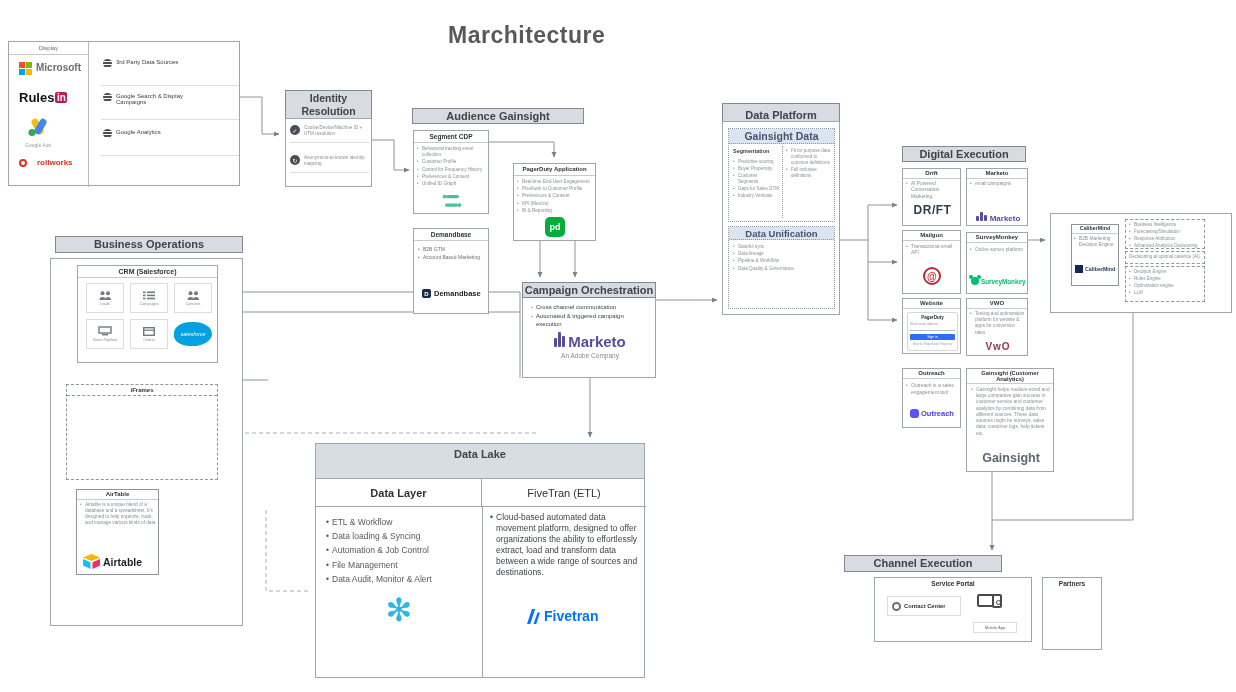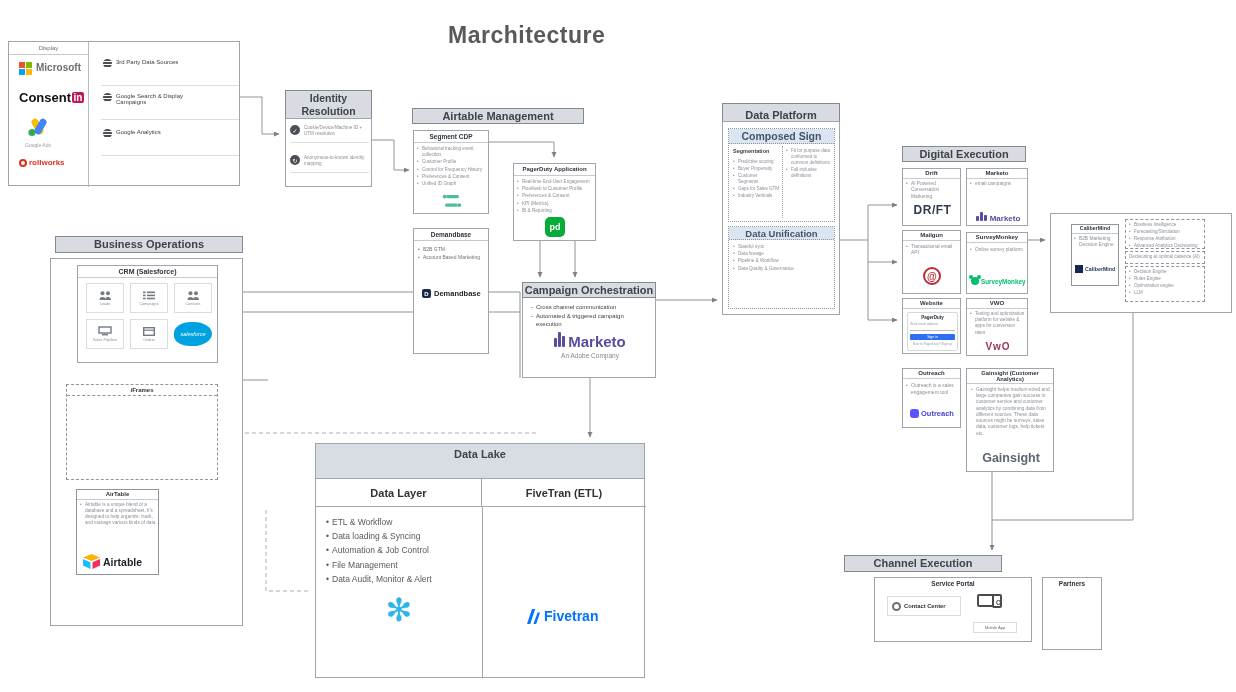--- a/index.html
+++ b/index.html
@@ -83,32 +83,32 @@
       <div class="row abs" style="left:10px;top:20px;align-items:flex-start">
         <span class="msq">
             <i style="background:#f25022"></i>
             <i style="background:#7fba00"></i>
             <i style="background:#00a4ef"></i>
             <i style="background:#ffb900"></i>
           </span>
         <span style="font-size:10px;color:#6e6e6e;font-weight:600">Microsoft</span>
       </div>
       <div class="row abs" style="left:10px;top:48px;align-items:center;gap:1px">
-        <span style="font-size:13px;font-weight:800;color:#111">Consent</span>
+        <span style="font-size:13px;font-weight:800;color:#111">Rules</span>
         <span style="font-size:10px;font-weight:800;color:#fff;background:#be185d;border-radius:2px;padding:0 1.5px">in</span>
       </div>
       <div class="abs" style="left:16px;top:74px;text-align:center">
         <svg width="26" height="22">
           <rect x="9" y="2" width="7" height="17" rx="3.5" fill="#fbbc04" transform="rotate(-30 12.5 10.5)"></rect>
           <rect x="12" y="2" width="7" height="17" rx="3.5" fill="#4285f4" transform="rotate(30 15.5 10.5)"></rect>
           <circle cx="7" cy="16.5" r="3.6" fill="#34a853"></circle>
         </svg>
         <div style="font-size:5px;color:#9aa0a6">Google Ads</div>
       </div>
-      <div class="row abs" style="left:10px;top:116px;align-items:center;gap:2px">
+      <div class="row abs" style="left:10px;top:116px;align-items:center;gap:10px">
         <span style="width:8px;height:8px;border:2px solid #e0301e;border-radius:50%;flex:none"></span>
         <span style="font-size:8px;font-weight:700;color:#e0301e">rollworks</span>
       </div>
     </div>
     <div class="row abs" style="left:92px;top:14px;width:138px;height:30px;border-bottom:1px solid #dcdfe2;padding:3px 2px">
       <span class="db"></span>
       <span style="font-size:6px;color:#3c4043">3rd Party Data Sources</span>
     </div>
     <div class="row abs" style="left:92px;top:48px;width:138px;height:30px;border-bottom:1px solid #dcdfe2;padding:3px 2px">
       <span class="db"></span>
@@ -125,21 +125,21 @@
     <div class="row abs" style="left:4px;top:6px;width:79px;border-bottom:1px solid #dcdfe2;padding-bottom:5px">
       <span class="id-ic">✓</span>
       <span class="tiny" style="font-size:4.6px">Cookie/Device/Machine ID + UTM resolution</span>
     </div>
     <div class="row abs" style="left:4px;top:36px;width:79px;border-bottom:1px solid #dcdfe2;padding-bottom:5px">
       <span class="id-ic">↻</span>
       <span class="tiny" style="font-size:4.6px">Anonymous-to-known identity mapping</span>
     </div>
   </div>
 
-  <div class="hdr" style="left:412px;top:108px;width:172px;height:16px">Airtable Management</div>
+  <div class="hdr" style="left:412px;top:108px;width:172px;height:16px">Audience Gainsight</div>
 
   <div class="bx" style="left:413px;top:130px;width:76px;height:84px">
     <div class="bt" style="height:12px;font-size:6.5px">Segment CDP</div>
     <div class="abs tiny" style="left:3px;top:15px;font-size:4.6px;width:70px">
       <div class="li">Behavioral tracking event collection</div>
       <div class="li">Customer Profile</div>
       <div class="li">Control for Frequency History</div>
       <div class="li">Preferences &amp; Consent</div>
       <div class="li">Unified ID Graph</div>
     </div>
@@ -156,21 +156,21 @@
     <div class="abs tiny" style="left:3px;top:15px;font-size:4.6px;width:77px">
       <div class="li">Real-time End-User Engagement</div>
       <div class="li">Pixel/web to Customer Profile</div>
       <div class="li">Preferences &amp; Consent</div>
       <div class="li">KPI (Metrics)</div>
       <div class="li">BI &amp; Reporting</div>
     </div>
     <div class="pd abs" style="left:31px;top:53px">pd</div>
   </div>
 
-  <div class="bx" style="left:413px;top:228px;width:76px;height:126px">
+  <div class="bx" style="left:413px;top:228px;width:76px;height:86px">
     <div class="bt" style="height:12px;font-size:6.5px">Demandbase</div>
     <div class="abs tiny" style="left:4px;top:17px;font-size:5px;width:66px;color:#6b7077">
       <div class="li">B2B GTM</div>
       <div class="li">Account Based Marketing</div>
     </div>
     <div class="row abs" style="left:8px;top:60px;align-items:center;gap:3px">
       <span class="dm-ic">D</span>
       <span style="font-size:7.5px;font-weight:700;color:#20242b">Demandbase</span>
     </div>
   </div>
@@ -187,21 +187,21 @@
           <i style="height:15px"></i>
           <i style="height:11px"></i>
         </span><span style="font-size:15px;font-weight:700;color:#5a4b9e">Marketo</span>
       <div style="font-size:6.5px;color:#85898f;margin-top:1px">An Adobe Company</div>
     </div>
   </div>
 
   <div class="hdr" style="left:722px;top:103px;width:118px;height:24px">Data Platform</div>
   <div class="bx" style="left:722px;top:121px;width:118px;height:194px">
     <div class="dash-bx" style="left:5px;top:6px;width:107px;height:94px;border-style:dotted">
-      <div style="height:15px;background:#dbe5f1;border-bottom:1px dotted #8f959c;font-size:10.5px;font-weight:700;color:#44546a;display:flex;align-items:center;justify-content:center">Composed Sign</div>
+      <div style="height:15px;background:#dbe5f1;border-bottom:1px dotted #8f959c;font-size:10.5px;font-weight:700;color:#44546a;display:flex;align-items:center;justify-content:center">Gainsight Data</div>
       <div class="abs" style="left:4px;top:19px;font-size:5.5px;font-weight:700;color:#3b3f46">Segmentation</div>
       <div class="abs" style="left:53px;top:17px;bottom:3px;border-left:1px dotted #9aa0a6"></div>
       <div class="abs tiny" style="left:4px;top:30px;width:46px;font-size:4.5px">
         <div class="li">Predictive scoring</div>
         <div class="li">Buyer Propensity</div>
         <div class="li">Customer Segments</div>
         <div class="li">Gaps for Sales GTM</div>
         <div class="li">Industry Verticals</div>
       </div>
       <div class="abs tiny" style="left:57px;top:19px;width:46px;font-size:4.5px">
@@ -397,30 +397,33 @@
           <polygon points="9.5,8.2 17,5 17,11.5 9.5,15" fill="#f82b60"></polygon>
         </svg>
         <span style="font-size:10.5px;font-weight:700;color:#1d1f26">Airtable</span>
       </div>
     </div>
   </div>
 
   <div class="bx" style="left:315px;top:443px;width:330px;height:235px">
     <div style="height:35px;background:#d8dde3;border-bottom:1px solid #a0a5ab;font-size:11px;font-weight:700;color:#3f4449;text-align:center;padding-top:4px">Data Lake</div>
     <div class="abs" style="left:0;top:35px;width:166px;height:28px;border-right:1px solid #a0a5ab;border-bottom:1px solid #a0a5ab;display:flex;align-items:center;justify-content:center;font-size:11px;font-weight:700;color:#2f3338">Data Layer</div>
-    <div class="abs" style="left:166px;top:35px;width:164px;height:28px;border-bottom:1px solid #a0a5ab;display:flex;align-items:center;justify-content:center;font-size:11px;font-weight:700;color:#2f3338">FiveTran (ETL)</div>
+    <div class="abs" style="left:166px;top:35px;width:164px;height:28px;border-bottom:1px solid #a0a5ab;display:flex;align-items:center;justify-content:center;font-size:11px;font-weight:400;color:#2f3338">FiveTran (ETL)</div>
     <div class="abs" style="left:166px;top:63px;bottom:0;border-right:1px solid #a0a5ab"></div>
     <div class="abs" style="left:10px;top:72px;width:150px;font-size:8.5px;color:#595959;line-height:1.55">
       <div class="li" style="padding-left:6px">ETL &amp; Workflow</div>
       <div class="li" style="padding-left:6px">Data loading &amp; Syncing</div>
       <div class="li" style="padding-left:6px">Automation &amp; Job Control</div>
       <div class="li" style="padding-left:6px">File Management</div>
       <div class="li" style="padding-left:6px">Data Audit, Monitor &amp; Alert</div>
     </div>
     <div class="abs" style="left:0;top:150px;width:166px;text-align:center;font-size:32px;color:#2bb5e8;line-height:1">✻</div>
+    <div class="abs" style="left:174px;top:68px;width:150px;font-size:8.5px;color:#3f4347;line-height:1.3">
+      <div class="li" style="padding-left:6px">Cloud-based automated data movement platform, designed to offer organizations the ability to effortlessly extract, load and transform data between a wide range of sources and destinations.</div>
+    </div>
     <div class="row abs" style="left:208px;top:162px;align-items:center;gap:4px">
       <svg width="16" height="19">
         <path d="M3 18 L8 3 L11.2 3 L6.2 18 Z" fill="#0073ff"></path>
         <path d="M9.5 18 L13.5 6.5 L16 6.5 L12.2 18 Z" fill="#0073ff"></path>
       </svg>
       <span style="font-size:14px;font-weight:800;color:#0073ff">Fivetran</span>
     </div>
   </div>
 
   <div class="hdr" style="left:844px;top:555px;width:158px;height:17px">Channel Execution</div>

